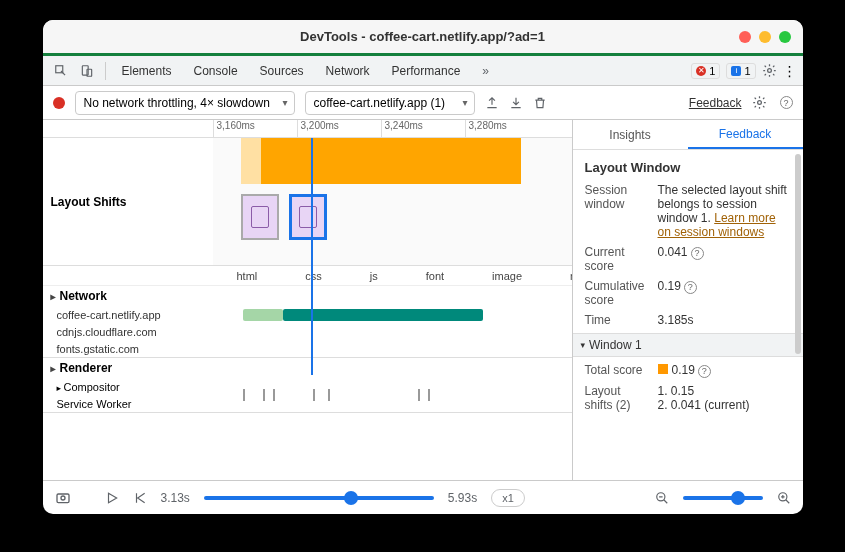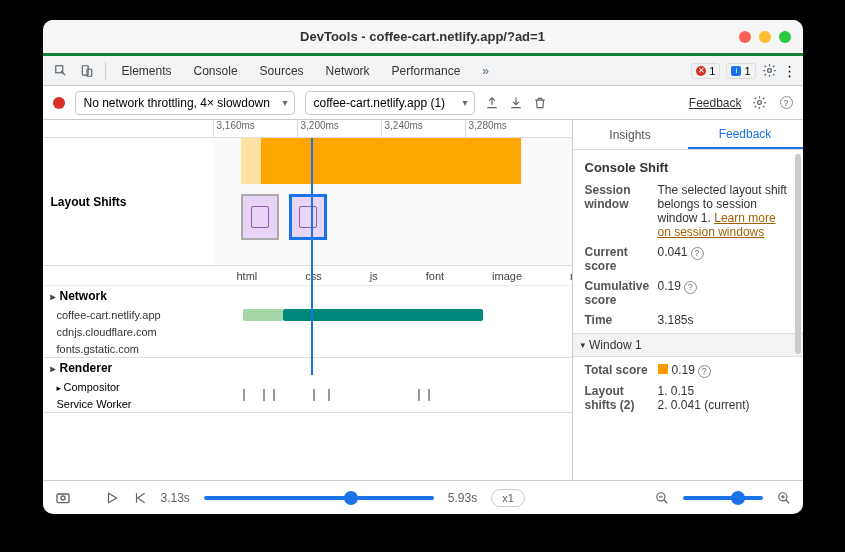--- a/index.html
+++ b/index.html
@@ -55,21 +55,21 @@
 .renderer-rows .row{display:flex;height:17px;align-items:center;}
 .renderer-rows .row .lbl{width:170px;padding-left:14px;font-size:11px;}
 .renderer-rows .viz{flex:1;position:relative;}
 .tick{position:absolute;width:2px;height:12px;background:#999;top:2px;}
 .side-tabs{height:30px;display:flex;border-bottom:1px solid #ddd;}
 .side-tabs .stab{flex:1;display:flex;align-items:center;justify-content:center;color:#555;}
 .side-tabs .stab.active{color:#1a73e8;border-bottom:2px solid #1a73e8;font-weight:500;}
 .side-content{padding:10px 12px;overflow:auto;font-size:12px;color:#333;}
 .side-content h3{font-size:13px;font-weight:600;margin-bottom:8px;}
 .prop{display:flex;margin-bottom:6px;gap:8px;}
-.prop .k{width:65px;color:#555;font-weight:bold;}
+.prop .k{width:65px;color:#555;}
 .prop .v{flex:1;}
 .link{color:#a16207;text-decoration:underline;}
 .win-head{background:#f1f3f4;padding:4px 8px;margin:6px -12px;border-top:1px solid #ddd;border-bottom:1px solid #ddd;font-weight:500;display:flex;align-items:center;gap:4px;}
 .win-head::before{content:"▾";font-size:9px;}
 .osq{width:10px;height:10px;background:#ff9800;display:inline-block;margin-right:4px;}
 .help{display:inline-flex;width:13px;height:13px;border:1px solid #888;border-radius:50%;align-items:center;justify-content:center;font-size:9px;color:#666;margin-left:3px;}
 .footer{height:34px;border-top:1px solid #cacaca;display:flex;align-items:center;padding:0 12px;gap:14px;color:#5f6368;}
 .slider{flex:0 0 230px;height:4px;background:#1a73e8;border-radius:2px;position:relative;}
 .slider .knob{position:absolute;width:14px;height:14px;background:#1a73e8;border-radius:50%;top:-5px;}
 .slider.short{flex:0 0 80px;}
@@ -263,21 +263,21 @@
     <div class="side">
       <div class="side-tabs">
         <div class="stab">
             <span>Insights</span>
           </div>
         <div class="stab active">
             <span>Feedback</span>
           </div>
       </div>
       <div class="side-content">
-        <h3>Console Shift</h3>
+        <h3>Layout Window</h3>
         <div class="prop">
           <div class="k">Session window</div>
           <div class="v"><span>The selected layout shift belongs to session window 1. </span><a class="link">Learn more on session windows</a></div>
         </div>
         <div class="prop">
           <div class="k">Current score</div>
           <div class="v"><span>0.041</span><span class="help">?</span></div>
         </div>
         <div class="prop">
           <div class="k">Cumulative score</div>

